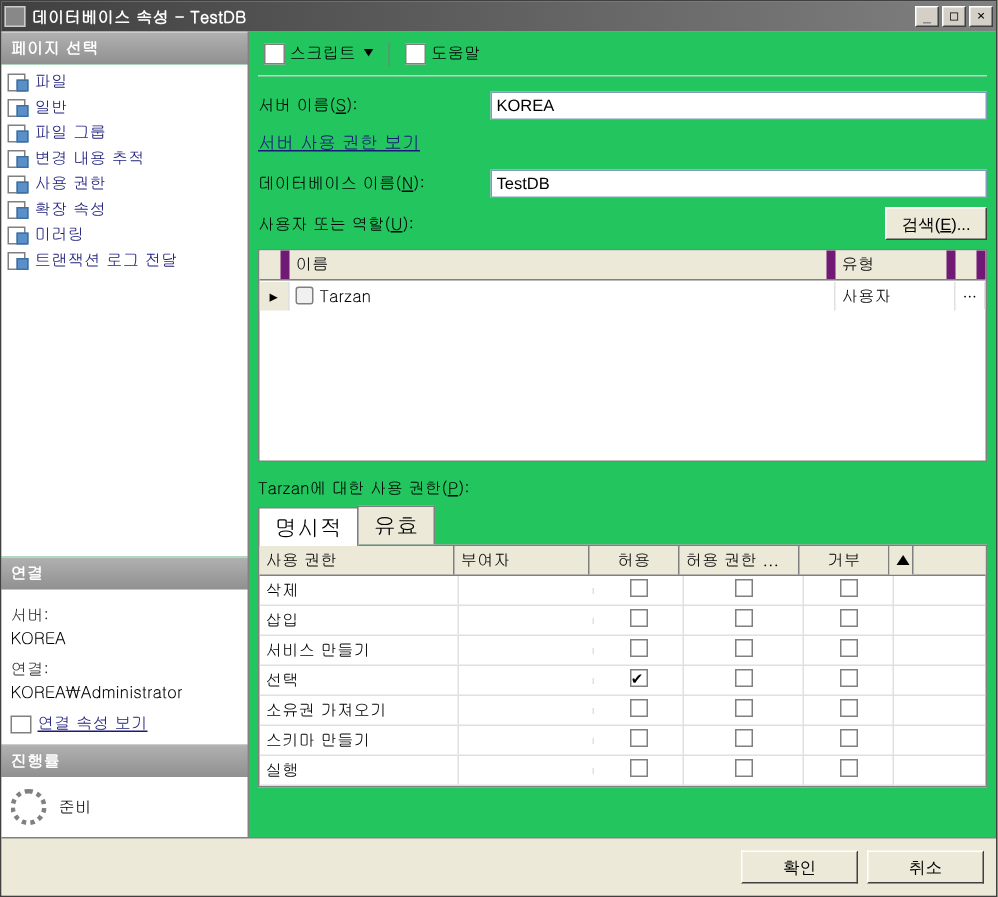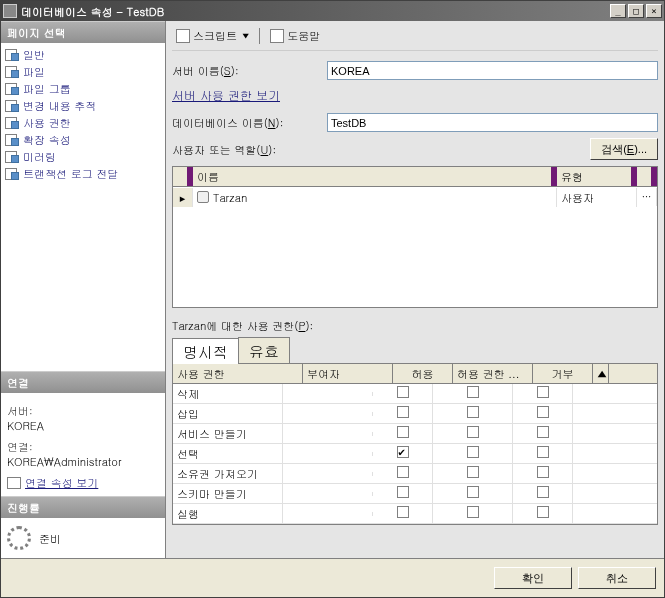--- a/index.html
+++ b/index.html
@@ -7,21 +7,21 @@
   
   .window { width: 665px; height: 598px; display: flex; flex-direction: column; border: 1px solid #404040; }
   
   
   .titlebar { background: linear-gradient(to right, #404040, #808080); color: #fff; height: 20px; display: flex; align-items: center; padding: 0 2px; font-size: 11px; }
   .titlebar .icon { width: 14px; height: 14px; margin-right: 4px; background: #888; border: 1px solid #ccc; }
   .titlebar .title { flex: 1; font-weight: bold; }
   .titlebar .wbtn { width: 16px; height: 14px; background: #d4d0c8; border: 1px solid #fff; border-right-color:#404040; border-bottom-color:#404040; margin-left: 2px; display:flex; align-items:center; justify-content:center; font-size:9px; color:#000; cursor:pointer; font-family: monospace; }
   
   
-  .content { flex: 1; display: flex; background: #e5e5e5; min-height: 0; }
+  .content { flex: 1; display: flex; background: #22c55e; min-height: 0; }
   
   
   .sidebar { width: 165px; display: flex; flex-direction: column; border-right: 1px solid #808080; }
   .section-header { background: linear-gradient(to bottom, #b0b0b0, #909090); color: #fff; font-weight: bold; padding: 3px 6px; font-size: 11px; border-top: 1px solid #ccc; }
   .page-list { background: #fff; flex: 1; padding: 3px 2px; overflow:auto; }
   .page-item { display: flex; align-items: center; padding: 1px 2px; cursor: pointer; font-size: 11px; color: #1a1a7a; }
   .page-item.selected { color: #1a1a7a; font-weight: normal; }
   .page-item .picon { width: 14px; height: 12px; margin-right: 4px; display:inline-block; position:relative; }
   .picon::before { content:""; position:absolute; width:10px; height:10px; border:1px solid #808080; background:#fff; left:0; top:0; }
   .picon::after { content:""; position:absolute; width:6px; height:6px; background:#5a8fc8; left:6px; top:4px; border:1px solid #4070a0; }
@@ -84,21 +84,21 @@
   .ph-withgrant { width:80px; }
   .ph-deny { width:60px; text-align:center; }
   .ph-scroll { width:16px; background:#ece9d8; border-right:none; }
   .perm-body { max-height:140px; overflow-y:scroll; }
   .perm-body::-webkit-scrollbar { width:16px; }
   .perm-body::-webkit-scrollbar-track { background:#ece9d8; border-left:1px solid #808080; }
   .perm-body::-webkit-scrollbar-thumb { background:#d4d0c8; border:1px solid #fff; border-right-color:#404040; border-bottom-color:#404040; }
   .perm-body::-webkit-scrollbar-button { background:#d4d0c8; border:1px solid #fff; border-right-color:#404040; border-bottom-color:#404040; height:16px; }
   .perm-row { display:flex; border-bottom:1px solid #e0e0e0; height:20px; align-items:center; }
   .perm-row .pc { padding:2px 4px; border-right:1px solid #e0e0e0; font-size:11px; }
-  .pc-perm { width:110px; }
+  .pc-perm { width:133px; }
   .pc-grantor { width:90px; }
   .pc-allow { width:60px; text-align:center; }
   .pc-withgrant { width:80px; text-align:center; }
   .pc-deny { width:60px; text-align:center; }
   .cbox { width:12px; height:12px; border:1px solid #808080; background:#fff; display:inline-block; cursor:pointer; position:relative; }
   .cbox.checked::after { content:"✔"; position:absolute; font-size:10px; left:0px; top:-2px; color:#000; }
   
   .footer { display:flex; justify-content:flex-end; gap:6px; padding:8px; border-top:1px solid #808080; background:#ece9d8; }
   .footer .btn { width:78px; }
 </style>
@@ -115,25 +115,25 @@
     <span class="wbtn">×</span>
   </div>
 
   <div class="content">
 
     <div class="sidebar">
       <div class="section-header">페이지 선택</div>
       <div class="page-list">
         <div class="page-item">
             <span class="picon"></span>
+            <span>파일</span>
+          </div>
+        <div class="page-item">
+            <span class="picon"></span>
             <span>일반</span>
-          </div>
-        <div class="page-item">
-            <span class="picon"></span>
-            <span>파일</span>
           </div>
         <div class="page-item">
             <span class="picon"></span>
             <span>파일 그룹</span>
           </div>
         <div class="page-item">
             <span class="picon"></span>
             <span>변경 내용 추적</span>
           </div>
         <div class="page-item selected">

